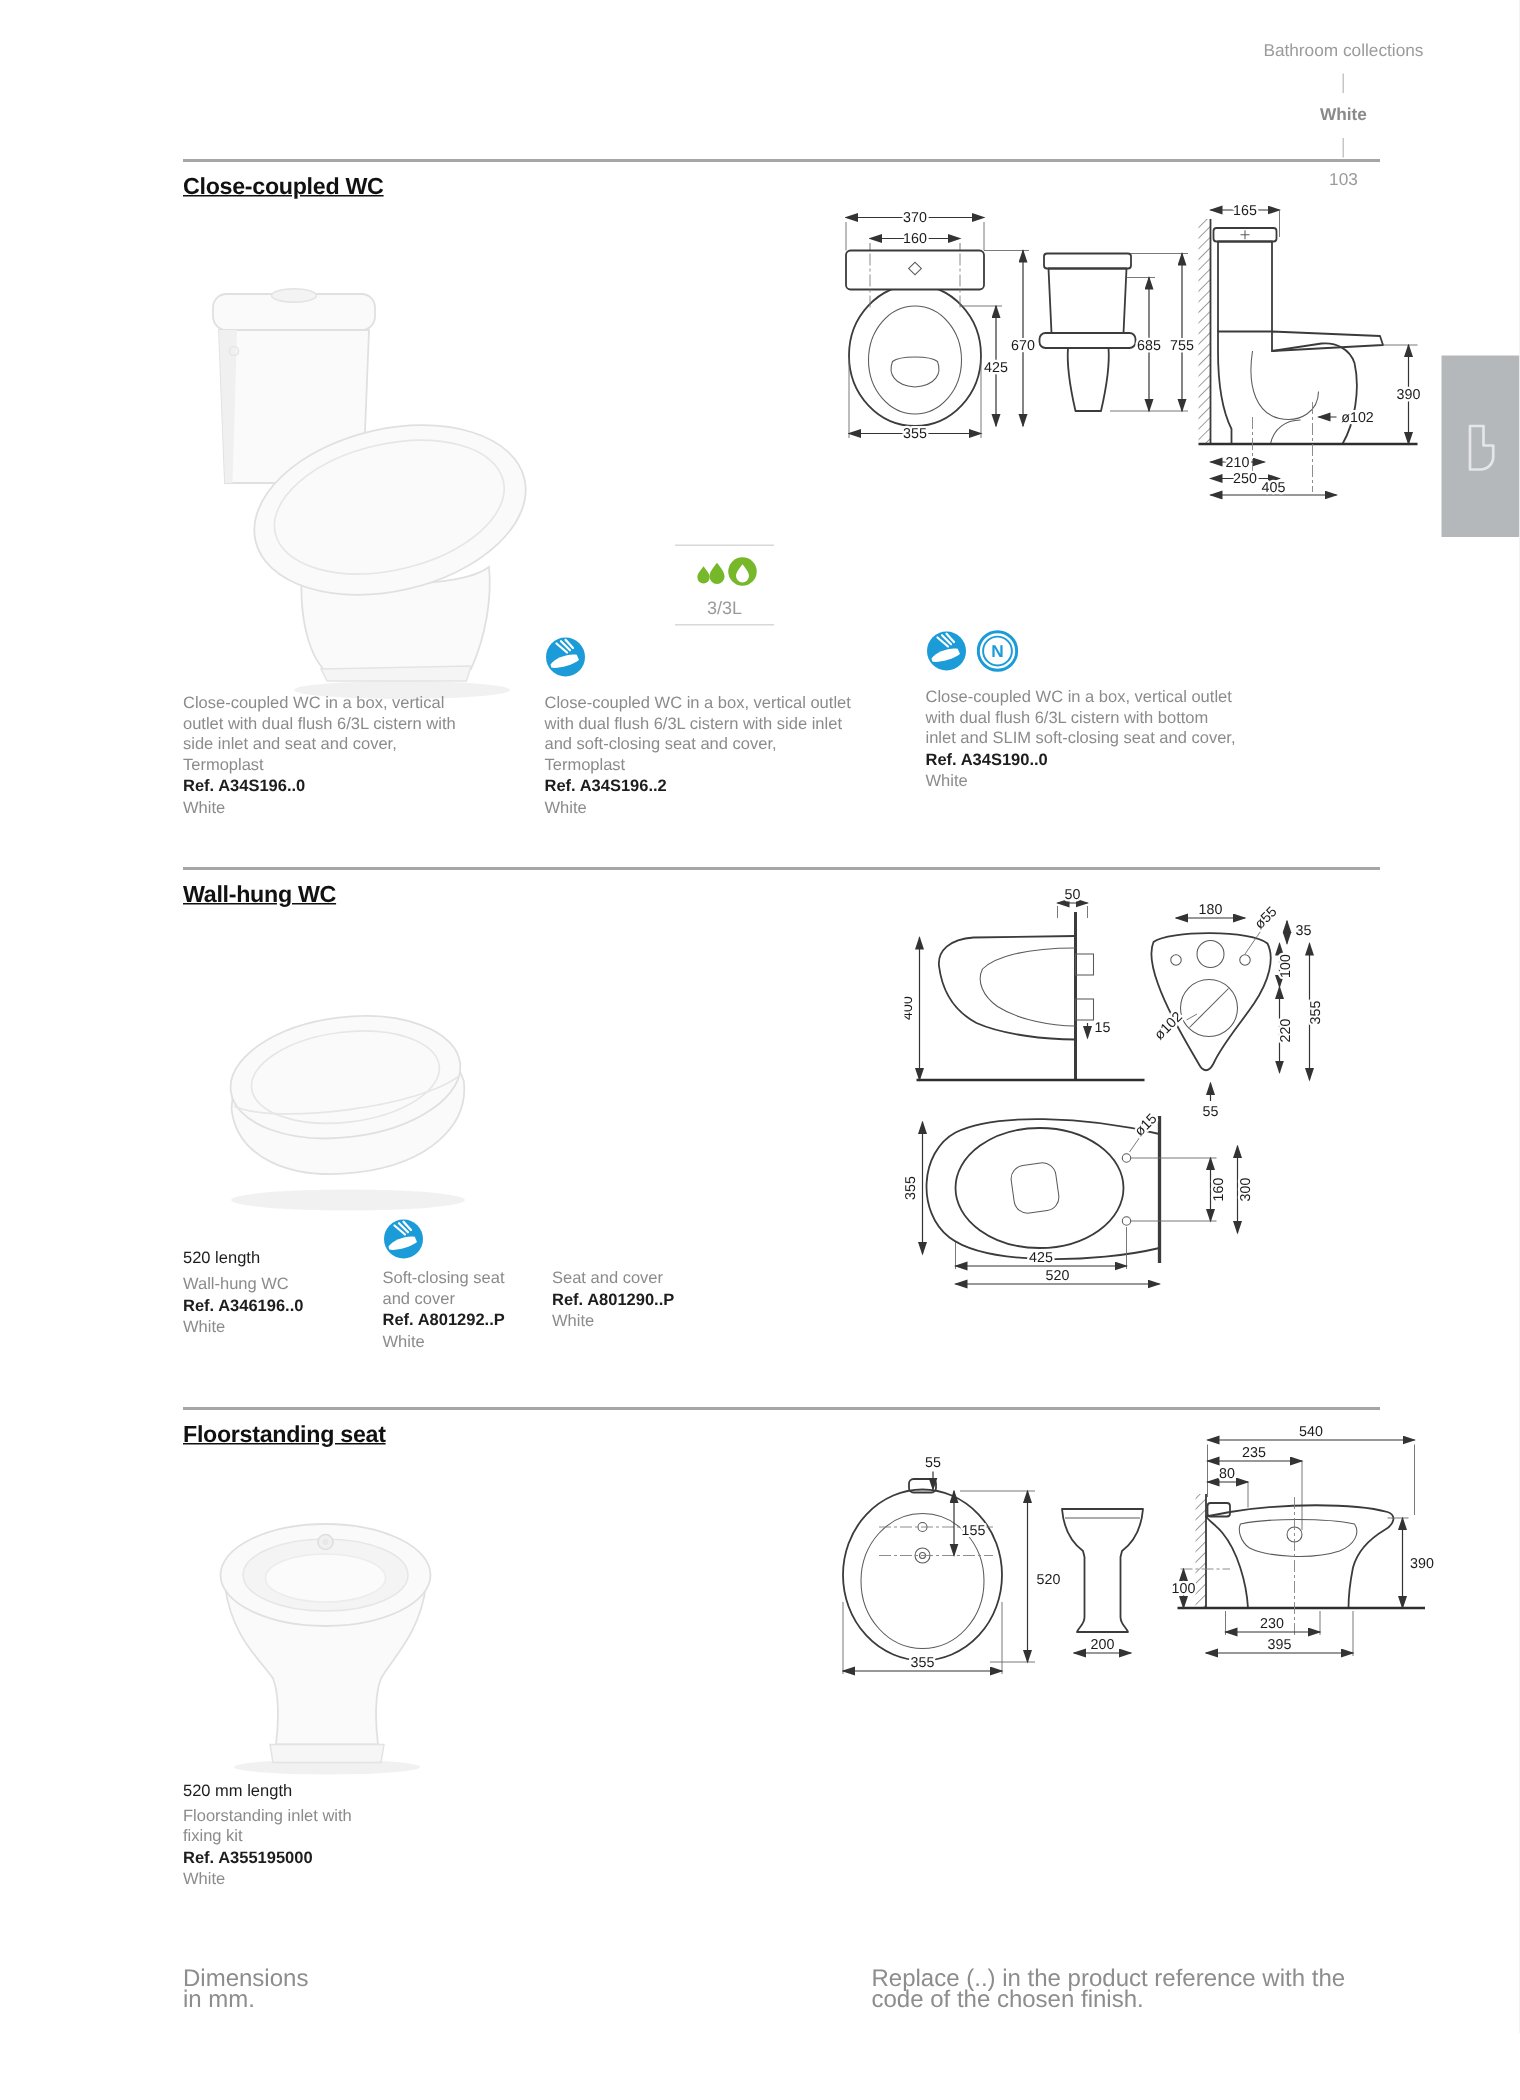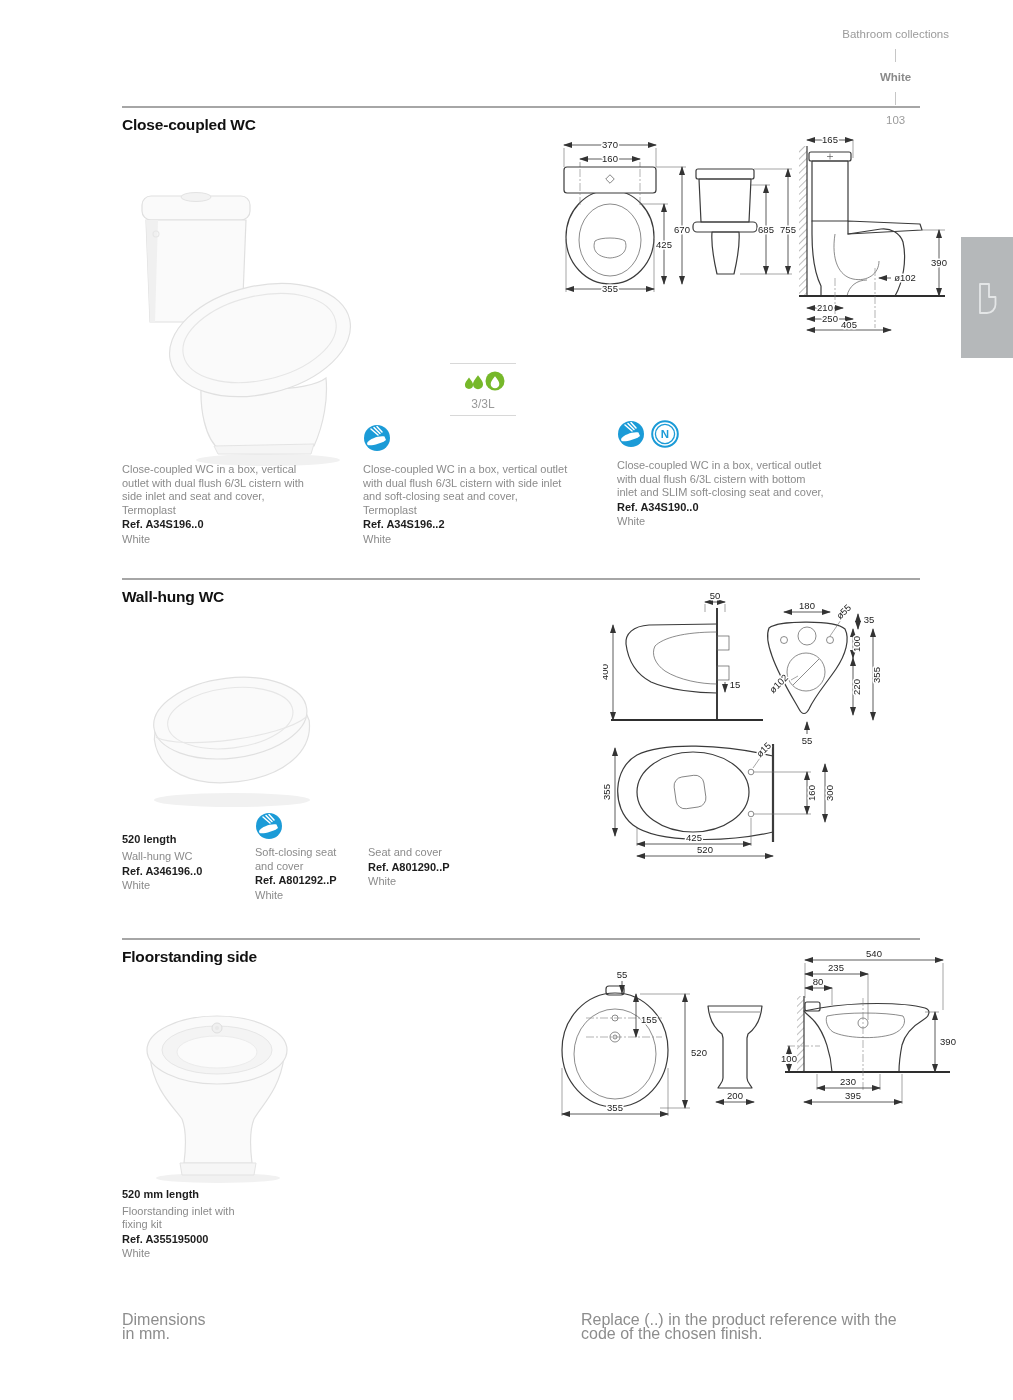--- a/index.html
+++ b/index.html
@@ -9,30 +9,30 @@
   
   .header{top:28px;right:64px;display:flex;align-items:center;gap:9px;font-size:11.5px;flex-direction:column;}
   .hdr-gray{color:#9b9b9b;}
   .hdr-bold{color:#8a8a8a;font-weight:bold;}
   .hdr-div{width:1px;height:13px;background:#c6c6c6;}
   
   .side-tab{left:961px;top:237px;width:52px;height:121px;background:#b5b8ba;
             display:flex;justify-content:center;align-items:center;}
   
   .rule{height:2px;background:#a6a6a6;left:122px;width:798px;}
-  .sec-title{left:122px;font-size:15.5px;font-weight:bold;color:#111;letter-spacing:-0.2px;}
+  .sec-title{left:122px;font-size:15.5px;font-weight:bold;color:#111;letter-spacing:-0.2px;text-decoration:underline;}
   
   .col{font-size:11px;color:#8b8b8b;line-height:13.5px;}
   .icon-slot{height:36px;display:flex;gap:6px;align-items:flex-start;}
   .icon-slot2{height:34px;display:flex;gap:6px;align-items:flex-start;}
   .slot-end{align-items:flex-end;padding-bottom:4px;}
   .desc{margin-top:3px;}
   .ref{color:#1d1d1d;font-weight:bold;font-size:11px;margin-top:1px;}
   .finish{margin-top:1px;}
-  .len-label{color:#1d1d1d;font-weight:bold;font-size:11px;}
+  .len-label{color:#1d1d1d;font-weight:normal;font-size:11px;}
   
   .eco{left:450px;top:363px;width:66px;text-align:center;
        border-top:1px solid #d8d8d8;border-bottom:1px solid #d8d8d8;padding:5px 0 4px 0;}
   .eco-label{font-size:12px;color:#9a9a9a;margin-top:0px;}
   
   .footnote{font-size:16px;color:#8d8d8d;line-height:14px;white-space:pre-line;}
   
   svg .ol{fill:none;stroke:#3b3b3b;stroke-width:1.2;stroke-linejoin:round;stroke-linecap:round;}
   svg .ol2{fill:#fff;stroke:#3b3b3b;stroke-width:1.2;stroke-linejoin:round;}
   svg .thin{fill:none;stroke:#5a5a5a;stroke-width:0.7;}
@@ -314,21 +314,21 @@
   </div>
 
   <div class="abs col" style="left:368px;top:812px;width:140px;">
     <div class="icon-slot2"></div>
     <div>Seat and cover</div>
     <div class="ref">Ref. A801290..P</div>
     <div class="finish">White</div>
   </div>
 
   <div class="abs rule" style="top:938px;"></div>
-  <div class="abs sec-title" style="top:948px;">Floorstanding side</div>
+  <div class="abs sec-title" style="top:948px;">Floorstanding seat</div>
 
   <svg class="abs" style="left:130px;top:995px;" width="175" height="190" viewBox="0 0 175 190">
     <ellipse cx="88" cy="183" rx="62" ry="5" fill="#f1f1f1"></ellipse>
     <path d="M20,62 C24,96 44,112 52,124 C56,134 56,152 54,168 L122,168 C120,152 120,134 124,124 C132,110 150,94 154,62 Z" class="ph"></path>
     <path d="M50,168 L126,168 L124,180 L52,180 Z" fill="#f6f6f6" stroke="#e3e3e3"></path>
     <ellipse cx="87" cy="55" rx="70" ry="34" class="ph"></ellipse>
     <ellipse cx="87" cy="55" rx="55" ry="24" fill="#f4f4f4" stroke="#e6e6e6"></ellipse>
     <ellipse cx="87" cy="57" rx="40" ry="16" fill="#fbfbfb" stroke="#ececec"></ellipse>
     <circle cx="87" cy="33" r="5" fill="#f0f0f0" stroke="#dedede"></circle>
     <circle cx="87" cy="33" r="2" fill="#e8e8e8"></circle>

